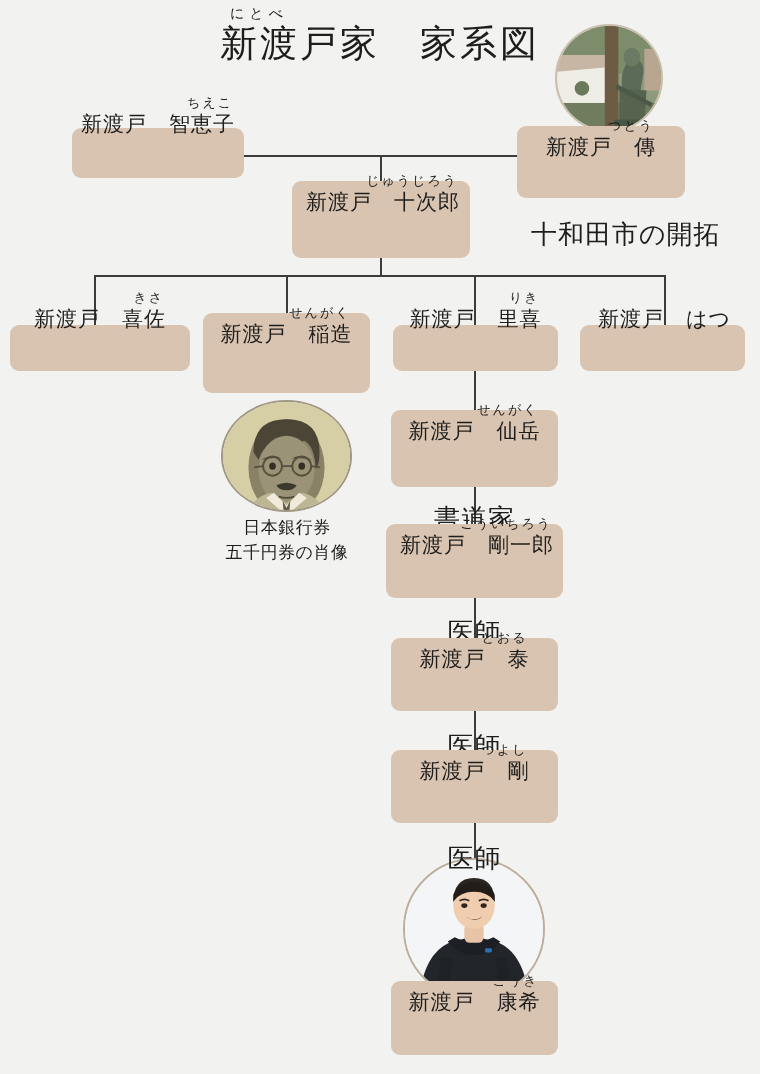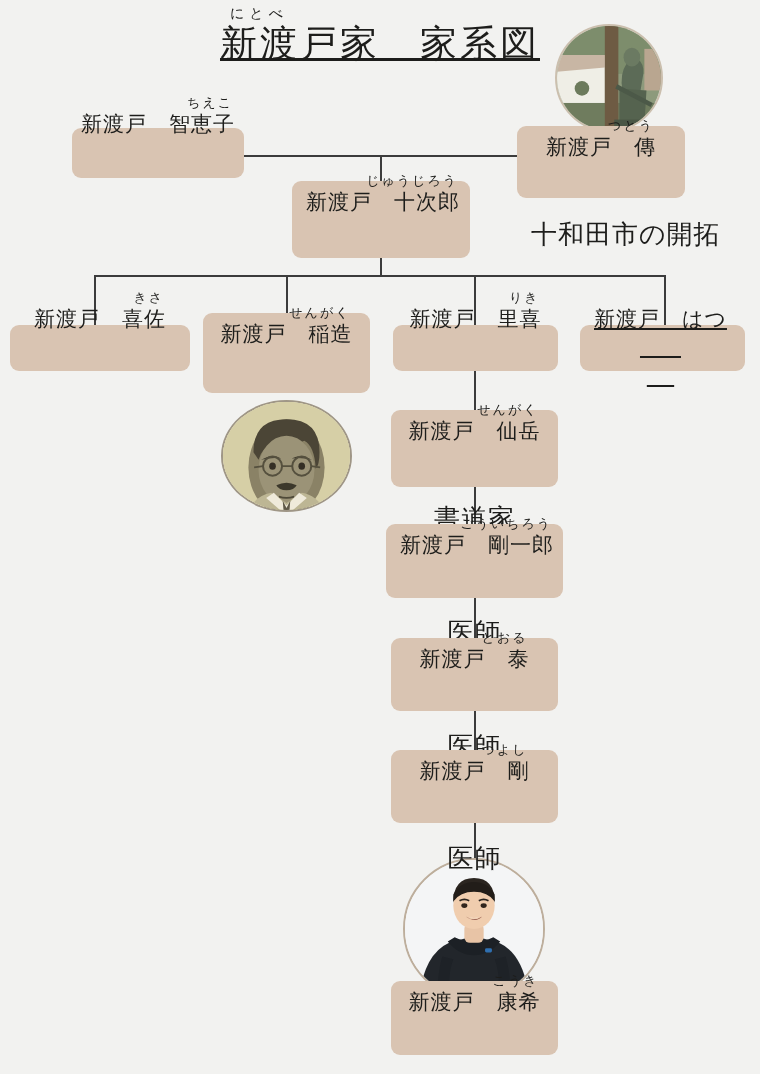--- a/index.html
+++ b/index.html
@@ -11,21 +11,21 @@
     overflow:hidden;
     position:relative;
   }
   #stage{position:relative;width:760px;height:1074px;}
 
   
   .title-wrap{
     position:absolute;left:0;top:24px;width:760px;
     text-align:center;
   }
-  .title-inner{display:inline-block;position:relative;text-decoration:underline;}
+  .title-inner{display:inline-block;position:relative;}
   .title-main{
     font-size:37px;letter-spacing:3px;line-height:1.1;
     white-space:pre;font-weight:400;
   }
   .title-ruby{
     position:absolute;left:10px;top:-19px;
     font-size:14px;letter-spacing:5px;white-space:pre;
   }
 
   
@@ -156,20 +156,22 @@
       <path d="M39.5 29.5 q3.5 -2 7 0" stroke="#2b2520" stroke-width="1.3" fill="none"></path>
       <path d="M53.5 29.5 q3.5 -2 7 0" stroke="#2b2520" stroke-width="1.3" fill="none"></path>
       <path d="M44 41 q6 4 12 0 q-5 5 -12 0 z" fill="#8a4f42"></path>
       <path d="M46 41.5 q4 1.5 8 0 q-4 1 -8 0 z" fill="#f7f2ee"></path>
       <path d="M27 70 q-4 14 -3 30 l8 0 q-1 -18 3 -28 z" fill="#1e2227"></path>
       <path d="M73 70 q4 14 3 30 l-8 0 q1 -18 -3 -28 z" fill="#1e2227"></path>
       <rect x="58" y="64" width="5" height="3" rx="1" fill="#2f6fb0"></rect>
     </svg>
   </div>
 
+  <div class="caption" style="left:202px;top:516px;width:170px;">日本銀行券
+五千円券の肖像</div>
 
   <div class="node" style="left:72px;top:128px;width:172px;height:50px;display:flex;align-items:center;justify-content:center;">
     <span class="nm">新渡戸　智恵子
       <span class="ruby">ちえこ</span>
     </span>
   </div>
 
   <div class="node" style="left:517px;top:126px;width:168px;height:72px;">
     <span class="nm">新渡戸　傳
       <span class="ruby">つとう</span>
@@ -194,21 +196,21 @@
       <span class="ruby">せんがく</span>
     </span>
   </div>
 
   <div class="node" style="left:393px;top:325px;width:165px;height:46px;display:flex;align-items:center;justify-content:center;">
     <span class="nm">新渡戸　里喜
       <span class="ruby">りき</span>
     </span>
   </div>
 
-  <div class="node" style="left:580px;top:325px;width:165px;height:46px;display:flex;align-items:center;justify-content:flex-start;text-decoration:underline;">
+  <div class="node" style="left:580px;top:325px;width:165px;height:46px;display:flex;align-items:center;justify-content:flex-end;">
     <span class="nm">新渡戸　はつ
       <span class="ruby"></span>
     </span>
   </div>
 
   <div class="node" style="left:391px;top:410px;width:167px;height:77px;">
     <span class="nm">新渡戸　仙岳
       <span class="ruby">せんがく</span>
     </span>
     <div class="role">書道家</div>

